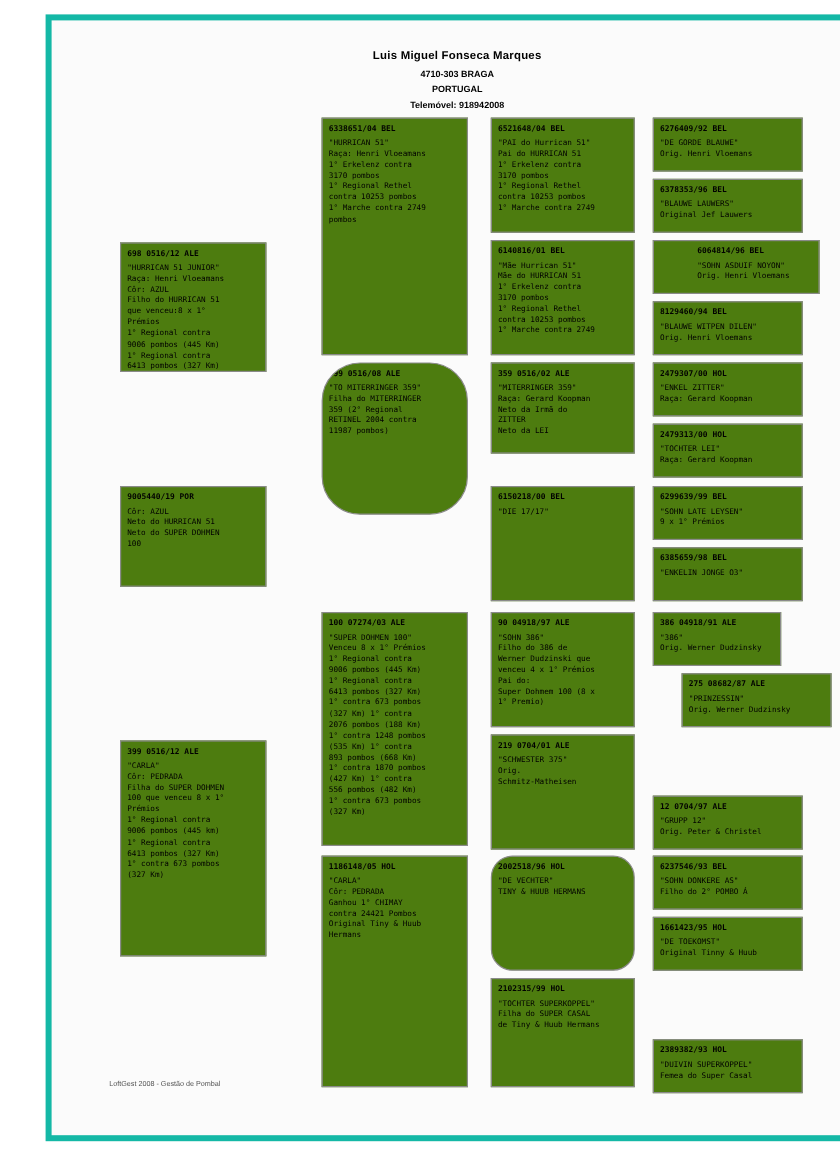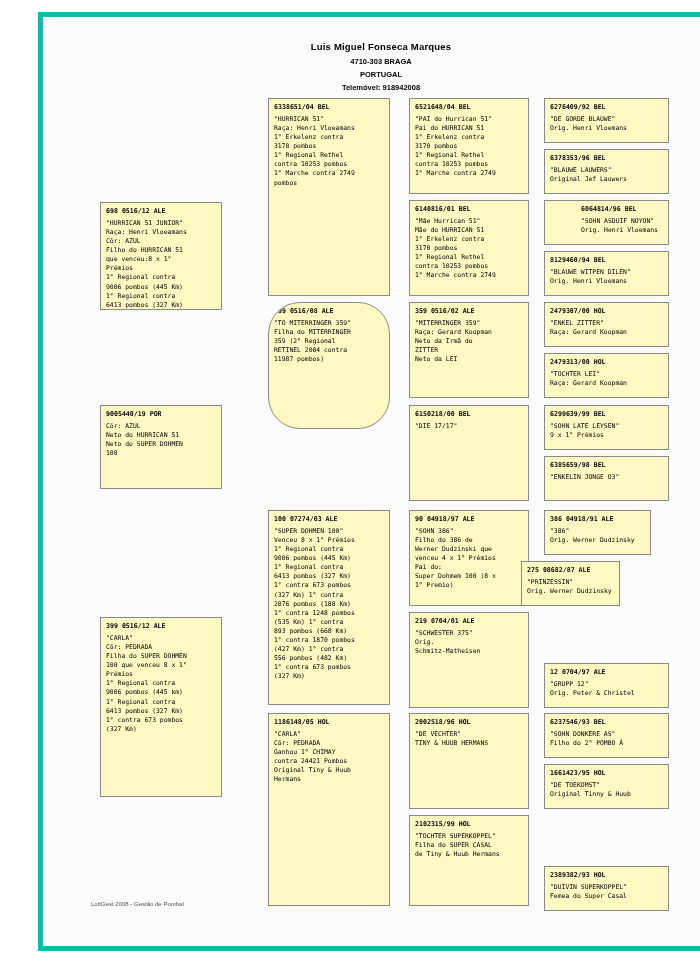--- a/index.html
+++ b/index.html
@@ -43,21 +43,21 @@
   .footer {
     position: absolute;
     left: 48px; top: 884px;
     font-family: "Liberation Sans", sans-serif;
     font-size: 6px;
     color: #555;
   }
 
   .card {
     position: absolute;
-    background: #fef9c3;
+    background: #4d7c0f;
     border: 1px solid #8a8a8a;
     padding: 4px 5px 4px 5px;
     overflow: hidden;
   }
   .card .ttl {
     font-size: 6.6px;
     font-weight: bold;
     line-height: 1.35;
     margin-bottom: 3px;
     white-space: pre-wrap;
@@ -186,21 +186,21 @@
     <div class="ttl">6140816/01 BEL</div>
     <div class="bdy">"Mãe Hurrican 51"
 Mãe do HURRICAN 51
 1° Erkelenz contra
 3170 pombos
 1° Regional Rethel
 contra 10253 pombos
 1° Marche contra 2749</div>
   </div>
 
-  <div class="card" style="left:366px; top:285px; width:120px; height:96px;">
+  <div class="card" style="left:366px; top:285px; width:120px; height:76px;">
     <div class="ttl">359 0516/02 ALE</div>
     <div class="bdy">"MITERRINGER 359"
 Raça: Gerard Koopman
 Neto da Irmã do
 ZITTER
 Neto da LEI</div>
   </div>
 
   <div class="card" style="left:366px; top:388px; width:120px; height:96px;">
     <div class="ttl">6150218/00 BEL</div>
@@ -218,21 +218,21 @@
 1° Premio)</div>
   </div>
 
   <div class="card" style="left:366px; top:595px; width:120px; height:96px;">
     <div class="ttl">219 0704/01 ALE</div>
     <div class="bdy">"SCHWESTER 375"
 Orig.
 Schmitz-Matheisen</div>
   </div>
 
-  <div class="card" style="left:366px; top:696px; width:120px; height:96px;">
+  <div class="card" style="left:366px; top:696px; width:120px; height:96px;border-radius:18px;">
     <div class="ttl">2002518/96 HOL</div>
     <div class="bdy">"DE VECHTER"
 TINY &amp; HUUB HERMANS</div>
   </div>
 
   <div class="card" style="left:366px; top:798px; width:120px; height:91px;">
     <div class="ttl">2102315/99 HOL</div>
     <div class="bdy">"TOCHTER SUPERKOPPEL"
 Filha do SUPER CASAL
 de Tiny &amp; Huub Hermans</div>
@@ -241,21 +241,21 @@
   <div class="card" style="left:501px; top:81px; width:125px; height:45px;">
     <div class="ttl">6276409/92 BEL</div>
     <div class="bdy">"DE GORDE BLAUWE"
 Orig. Henri Vloemans</div>
   </div>
   <div class="card" style="left:501px; top:132px; width:125px; height:45px;">
     <div class="ttl">6378353/96 BEL</div>
     <div class="bdy">"BLAUWE LAUWERS"
 Original Jef Lauwers</div>
   </div>
-  <div class="card" style="left:501px; top:183px; width:125px; height:45px;padding-left:36px;">
+  <div class="card" style="left:501px; top:183px; width:139px; height:45px;padding-left:36px;">
     <div class="ttl">6064814/96 BEL</div>
     <div class="bdy">"SOHN ASDUIF NOYON"
 Orig. Henri Vloemans</div>
   </div>
   <div class="card" style="left:501px; top:234px; width:125px; height:45px;">
     <div class="ttl">8129460/94 BEL</div>
     <div class="bdy">"BLAUWE WITPEN DILEN"
 Orig. Henri Vloemans</div>
   </div>
   <div class="card" style="left:501px; top:285px; width:125px; height:45px;">
@@ -275,21 +275,21 @@
   </div>
   <div class="card" style="left:501px; top:439px; width:125px; height:45px;">
     <div class="ttl">6385659/98 BEL</div>
     <div class="bdy">"ENKELIN JONGE O3"</div>
   </div>
   <div class="card" style="left:501px; top:493px; width:107px; height:45px;">
     <div class="ttl">386 04918/91 ALE</div>
     <div class="bdy">"386"
 Orig. Werner Dudzinsky</div>
   </div>
-  <div class="card" style="left:478px; top:544px; width:99px; height:45px;">
+  <div class="card" style="left:525px; top:544px; width:125px; height:45px;">
     <div class="ttl">275 08682/87 ALE</div>
     <div class="bdy">"PRINZESSIN"
 Orig. Werner Dudzinsky</div>
   </div>
   <div class="card" style="left:501px; top:646px; width:125px; height:45px;">
     <div class="ttl">12 0704/97 ALE</div>
     <div class="bdy">"GRUPP 12"
 Orig. Peter &amp; Christel</div>
   </div>
   <div class="card" style="left:501px; top:696px; width:125px; height:45px;">

